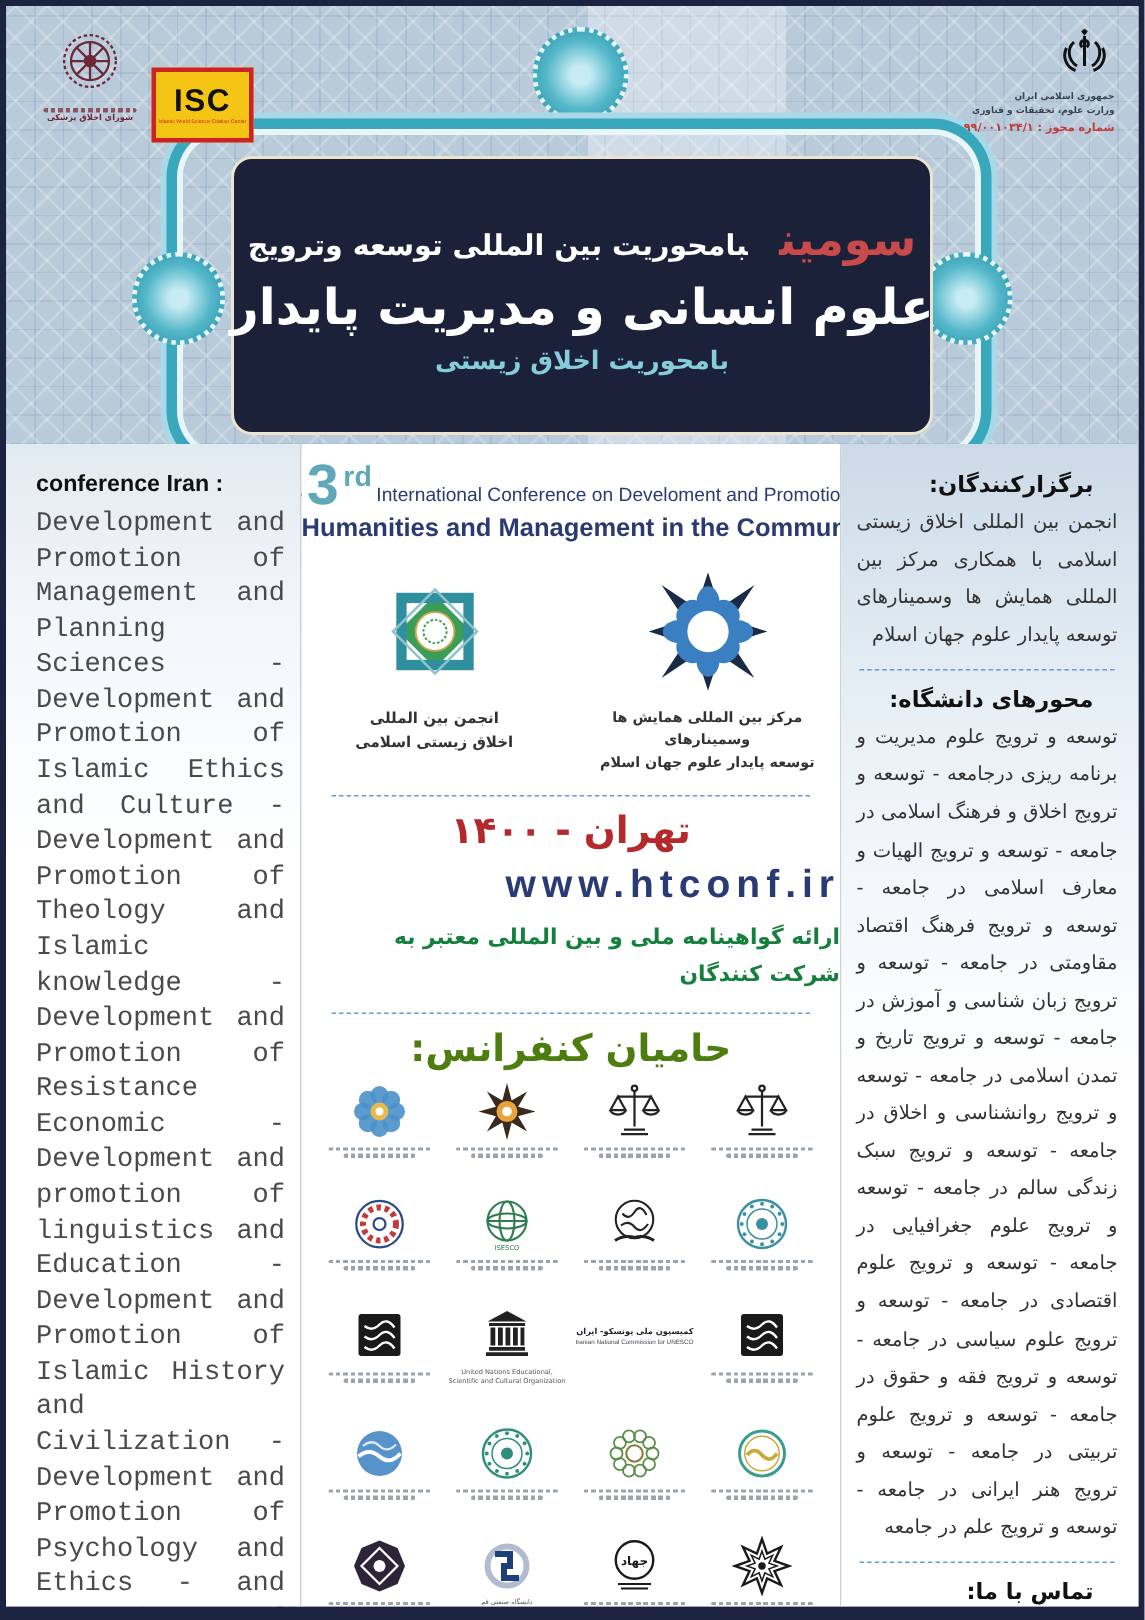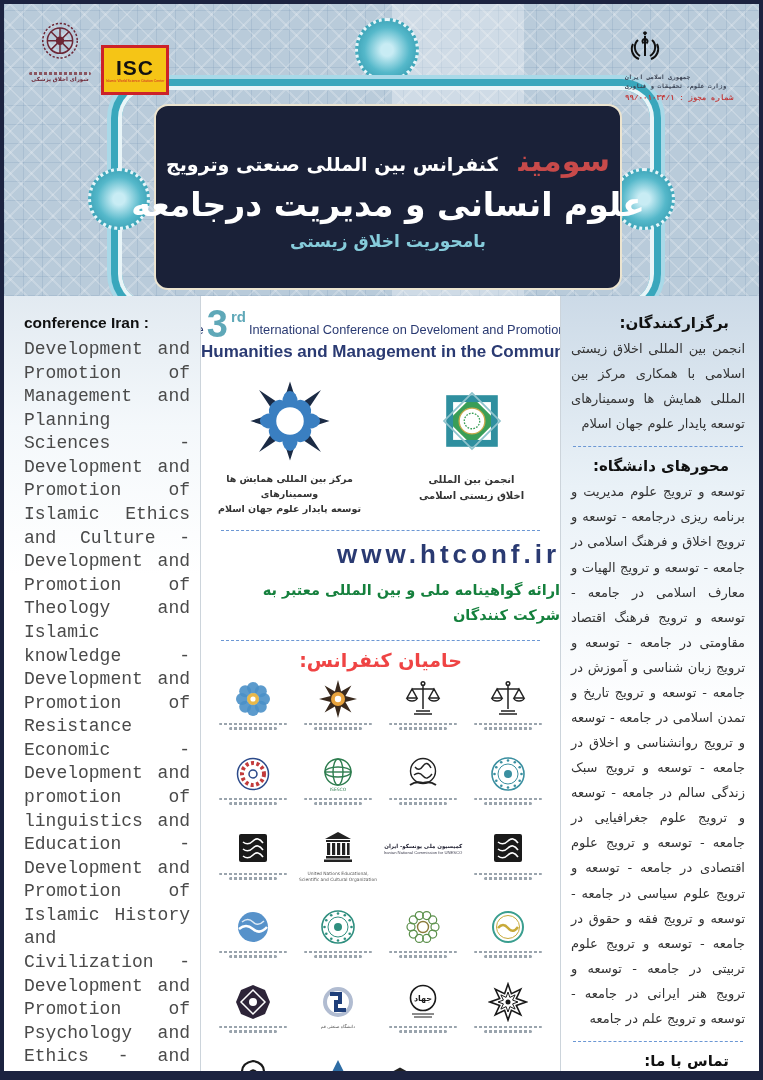--- a/index.html
+++ b/index.html
@@ -42,21 +42,21 @@
   .t-main{font-size:33px;font-weight:bold;color:#fff;white-space:nowrap;}
   .t-sub{font-size:17px;font-weight:bold;color:#86ccdb;}
   
   .univ{position:absolute;left:20px;top:16px;width:72px;text-align:center;z-index:3;}
   .univ svg{width:46px;height:46px;}
   .univ-cap{font-size:5.5px;color:#6d2736;font-weight:bold;margin-top:1px;}
   .isc{position:absolute;left:97px;top:28px;width:62px;height:44px;background:#f5c516;
     border:3px solid #cc2229;z-index:3;display:flex;flex-direction:column;align-items:center;justify-content:center;margin-top:13px;}
   .isc-label{font-size:21px;font-weight:900;color:#111;line-height:1;letter-spacing:1px;font-family:"Liberation Sans",sans-serif;}
   .isc-sub{font-size:3.5px;color:#cc2229;margin-top:1px;font-family:"Liberation Sans",sans-serif;}
-  .iran{position:absolute;right:16px;top:24px;width:118px;text-align:left;z-index:3;direction:rtl;font-family:Liberation Mono, monospace;}
+  .iran{position:absolute;right:16px;top:12px;width:118px;text-align:right;z-index:3;direction:rtl;}
   .iran svg{width:40px;height:40px;}
   .iran-l{font-size:6px;color:#3a4252;font-weight:bold;line-height:1.5;}
   .iran-lic{font-size:7.5px;color:#c23b3b;font-weight:bold;margin-top:2px;}
   .squig{height:2.5px;margin:2px auto 0;width:85%;border-radius:2px;
     background:repeating-linear-gradient(90deg,#9aa4ad 0 3px,transparent 3px 5px);}
   .squig.s2{width:60%;}
   .squig.maroon{background:repeating-linear-gradient(90deg,#8a5560 0 3px,transparent 3px 5px);}
   
   .bodyrow{position:absolute;left:0;top:292px;right:0;bottom:0;display:flex;z-index:1;}
   .lcol{width:196px;box-sizing:border-box;padding:18px 10px 0 20px;
@@ -69,32 +69,32 @@
     background:linear-gradient(180deg,#ccdae7 0,#e9f1f7 190px,#fff 430px);}
   .rcol-h{font-size:15px;font-weight:bold;color:#111;margin:2px 16px 4px;}
   .rcol-b{font-size:13px;color:#333;line-height:1.93;text-align:justify;}
   .rcol-line{font-size:12.5px;color:#222;font-weight:bold;line-height:1.9;}
   .dash{border-top:1.5px dashed #6b97d4;margin:10px 2px;}
   
   .etitle{text-align:center;color:#2a3a72;margin-top:4px;font-family:"Liberation Sans",sans-serif;}
   .et-row{display:flex;justify-content:center;align-items:flex-start;gap:3px;}
   .et-pre{font-size:13px;margin-top:14px;}
   .et-ord{font-size:38px;font-weight:bold;color:#5fa8b8;line-height:.85;}
-  .et-ordsuf{font-size:15px;font-weight:bold;color:#5fa8b8;}
+  .et-ordsuf{font-size:19px;font-weight:bold;color:#5fa8b8;}
   .et-l1{font-size:12.8px;margin-top:14px;white-space:nowrap;}
   .et-l2{font-size:17px;font-weight:bold;margin-top:2px;white-space:nowrap;}
   .et-l3{font-size:13.5px;text-align:right;padding-right:26px;margin-top:2px;}
   .orgrow{display:flex;justify-content:center;align-items:flex-start;gap:30px;margin-top:16px;}
   .org{width:152px;text-align:center;}
   .org svg{width:86px;height:86px;}
   .org-cap{font-size:10px;font-weight:bold;color:#333;white-space:pre-line;line-height:1.55;margin-top:4px;direction:rtl;}
   .city{font-size:25px;font-weight:bold;color:#b5292d;text-align:center;direction:rtl;margin-top:4px;}
   .url{font-size:26px;font-weight:bold;color:#2a3a72;text-align:right;letter-spacing:4px;margin-top:6px;font-family:"Liberation Sans",sans-serif;}
   .cert{font-size:14.5px;font-weight:bold;color:#15803d;text-align:right;direction:rtl;line-height:1.7;margin-top:8px;white-space:pre-line;}
-  .sp-h{font-size:19px;font-weight:bold;color:#ef4444;text-align:center;direction:rtl;margin:4px 0 2px;}
+  .sp-h{font-size:25px;font-weight:bold;color:#4d7c0f;text-align:center;direction:rtl;margin:4px 0 2px;}
   .spgrid{display:grid;grid-template-columns:repeat(4,1fr);gap:24px 5px;margin:8px 12px 0;}
   .sp-cell{display:flex;flex-direction:column;align-items:center;min-width:0;}
   .sp-ico{width:40px;height:40px;}
   .sp-cap{margin-top:2px;font-size:4.4px;color:#555;text-align:center;line-height:1.35;width:100%;direction:rtl;}
   .sp-cap2{font-size:4.2px;color:#445;direction:ltr;margin-top:1px;font-family:"Liberation Sans",sans-serif;}
   .sp-wide{grid-column:span 2;flex-direction:row;gap:5px;align-items:center;}
   .sp-wide .sp-ico{width:34px;height:34px;flex:none;}
   .sp-wide .sp-cap{font-size:4.3px;text-align:left;direction:ltr;border-left:1px dotted #999;padding-left:4px;font-family:"Liberation Sans",sans-serif;}
   .txt2{display:flex;flex-direction:column;justify-content:center;height:40px;}
   .txt2 .fa{font-size:5.5px;font-weight:bold;color:#223;direction:rtl;}
@@ -107,23 +107,23 @@
   <div class="hdr">
     <div class="vband"></div>
     <div class="toporn"></div>
     <div class="scallop sc-top"></div>
     <div class="band"></div>
     <div class="med med-l"></div>
     <div class="med med-r"></div>
 
     <div class="titlebox">
       <div class="t-line1">
-        <span class="t-accent">سومین</span><span>کنفرانس بین المللی صنعتی وترویج</span>
+        <span class="t-accent">سومین</span><span>بامحوریت بین المللی توسعه وترویج</span>
       </div>
-      <div class="t-main">علوم انسانی و مدیریت درجامعه</div>
+      <div class="t-main">علوم انسانی و مدیریت پایدار</div>
       <div class="t-sub">بامحوریت اخلاق زیستی</div>
     </div>
 
     <div class="univ">
       <span>
         <svg viewBox="0 0 40 40">
             <g fill="none" stroke="#6d2736" stroke-width="1.3">
           <circle cx="20" cy="18" r="15" stroke-dasharray="2 1.5"></circle>
           <circle cx="20" cy="18" r="11"></circle>
           <circle cx="20" cy="18" r="3" fill="#6d2736"></circle>
@@ -172,56 +172,57 @@
         <div class="et-row">
           <span class="et-pre">The</span>
           <span class="et-ord">3</span>
           <span class="et-ordsuf">rd</span>
           <span class="et-l1">International Conference on Develoment and Promotion of</span>
         </div>
         <div class="et-l2">Humanities and Management in the Community</div>
       </div>
 
       <div class="orgrow">
+        <div class="org">
+          <span>
+            <svg viewBox="0 0 100 100">
+              <rect x="30" y="30" width="40" height="40" fill="#3a9e57" transform="rotate(45 50 50)"></rect>
+              <rect x="24" y="24" width="52" height="52" fill="none" stroke="#2f8f9f" stroke-width="8"></rect>
+              <rect x="27" y="27" width="46" height="46" fill="none" stroke="#8fc3cc" stroke-width="2" transform="rotate(45 50 50)"></rect>
+              <circle cx="50" cy="50" r="15" fill="#fff" stroke="#c8a84a" stroke-width="1.5"></circle>
+              <circle cx="50" cy="50" r="9" fill="none" stroke="#3a9e57" stroke-width="1.5" stroke-dasharray="2 1.5"></circle>
+            </svg>
+          </span>
+          <div class="org-cap">انجمن بین المللی
+اخلاق زیستی اسلامی</div>
+        </div>
         <div class="org">
           <span>
             <svg viewBox="0 0 100 100">
               <polygon fill="#1b2b45" points="50,4 59,32 86,14 68,41 96,50 68,59 86,86 59,68 50,96 41,68 14,86 32,59 4,50 32,41 14,14 41,32"></polygon>
               <g fill="#3a7fc1">
                 <ellipse cx="50" cy="28" rx="9" ry="13"></ellipse>
                   <ellipse cx="50" cy="72" rx="9" ry="13"></ellipse>
                 <ellipse cx="28" cy="50" rx="13" ry="9"></ellipse>
                   <ellipse cx="72" cy="50" rx="13" ry="9"></ellipse>
                 <ellipse cx="35" cy="35" rx="11" ry="8" transform="rotate(-45 35 35)"></ellipse>
                 <ellipse cx="65" cy="35" rx="11" ry="8" transform="rotate(45 65 35)"></ellipse>
                 <ellipse cx="35" cy="65" rx="11" ry="8" transform="rotate(45 35 65)"></ellipse>
                 <ellipse cx="65" cy="65" rx="11" ry="8" transform="rotate(-45 65 65)"></ellipse>
               </g>
               <circle cx="50" cy="50" r="16" fill="#fff"></circle>
             </svg>
           </span>
           <div class="org-cap" style="font-size:9.5px">مرکز بین المللی همایش ها وسمینارهای
 توسعه پایدار علوم جهان اسلام</div>
         </div>
-        <div class="org">
-          <span>
-            <svg viewBox="0 0 100 100">
-              <rect x="30" y="30" width="40" height="40" fill="#3a9e57" transform="rotate(45 50 50)"></rect>
-              <rect x="24" y="24" width="52" height="52" fill="none" stroke="#2f8f9f" stroke-width="8"></rect>
-              <rect x="27" y="27" width="46" height="46" fill="none" stroke="#8fc3cc" stroke-width="2" transform="rotate(45 50 50)"></rect>
-              <circle cx="50" cy="50" r="15" fill="#fff" stroke="#c8a84a" stroke-width="1.5"></circle>
-              <circle cx="50" cy="50" r="9" fill="none" stroke="#3a9e57" stroke-width="1.5" stroke-dasharray="2 1.5"></circle>
-            </svg>
-          </span>
-          <div class="org-cap">انجمن بین المللی
-اخلاق زیستی اسلامی</div>
-        </div>
       </div>
 
       <div class="dash" style="margin:14px 20px 8px"></div>
+      <div class="city">تهران - ۱۴۰۰</div>
       <div class="url">www.htconf.ir</div>
       <div class="cert">ارائه گواهینامه ملی و بین المللی معتبر به
 شرکت کنندگان</div>
       <div class="dash" style="margin:12px 20px 8px"></div>
       <div class="sp-h">حامیان کنفرانس:</div>
       <div class="spgrid" id="sponsor-grid">
           <div class="sp-cell">
             <div class="sp-ico"><svg viewBox="0 0 40 40" width="100%" height="100%">
                 <circle cx="31.0" cy="20.0" r="6" fill="#4a90c8" opacity=".9"></circle>
                 <circle cx="27.8" cy="27.8" r="6" fill="#4a90c8" opacity=".9"></circle>

